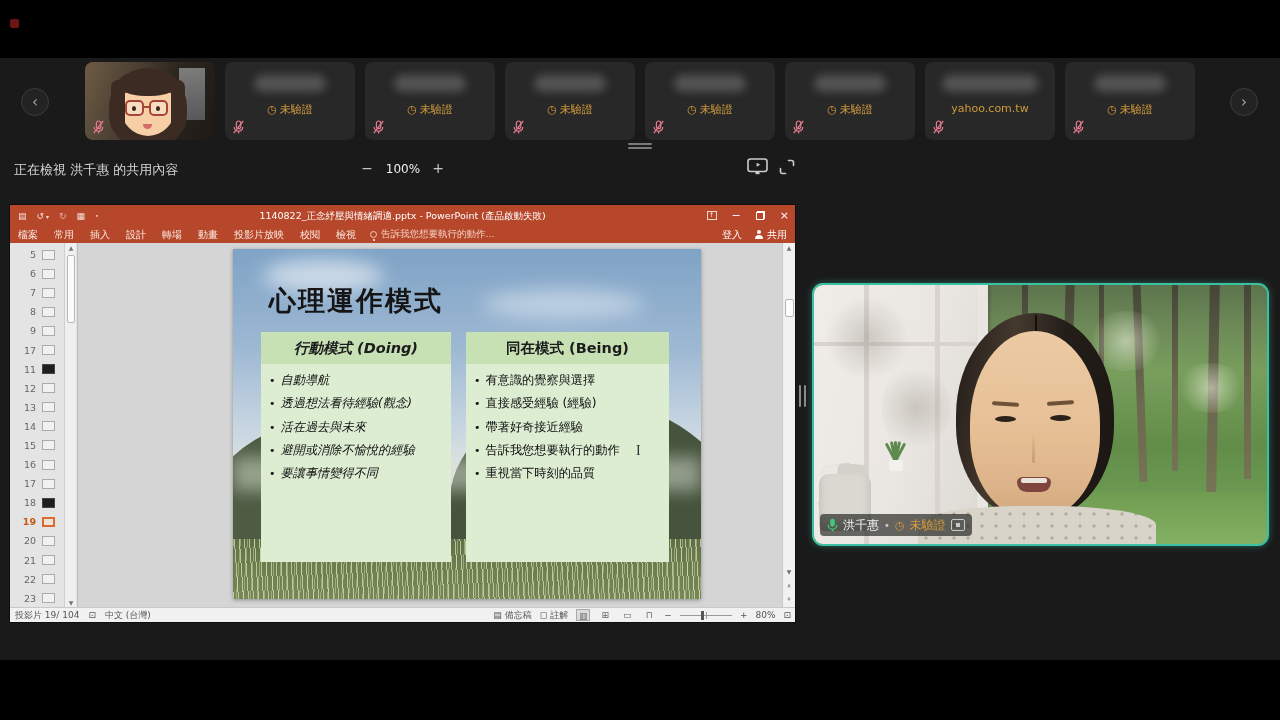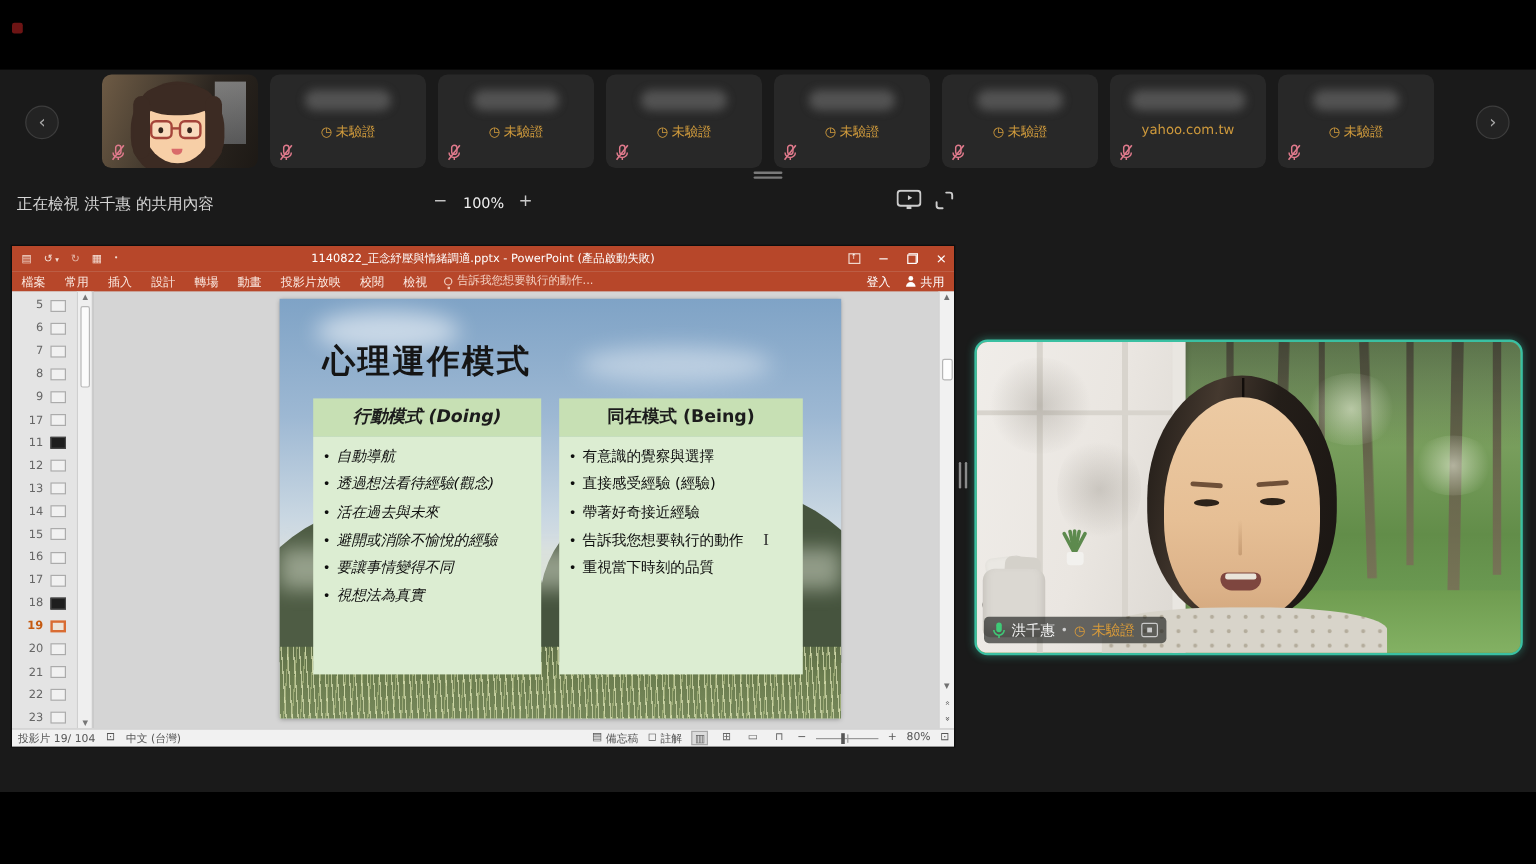--- a/index.html
+++ b/index.html
@@ -485,21 +485,20 @@
             <div class="slide-title">心理運作模式</div>
             <div class="box doing">
               <div class="box-header">行動模式 (Doing)</div>
               <div class="box-body">
                   <ul>
                     <li>自動導航</li>
                     <li>透過想法看待經驗(觀念)</li>
                     <li>活在過去與未來</li>
                     <li>避開或消除不愉悅的經驗</li>
                     <li>要讓事情變得不同</li>
-                    <li>視想法為真實</li>
                   </ul>
                 </div>
             </div>
             <div class="box being">
               <div class="box-header">同在模式 (Being)</div>
               <div class="box-body">
                   <ul>
                     <li>有意識的覺察與選擇</li>
                     <li>直接感受經驗 (經驗)</li>
                     <li>帶著好奇接近經驗</li>

